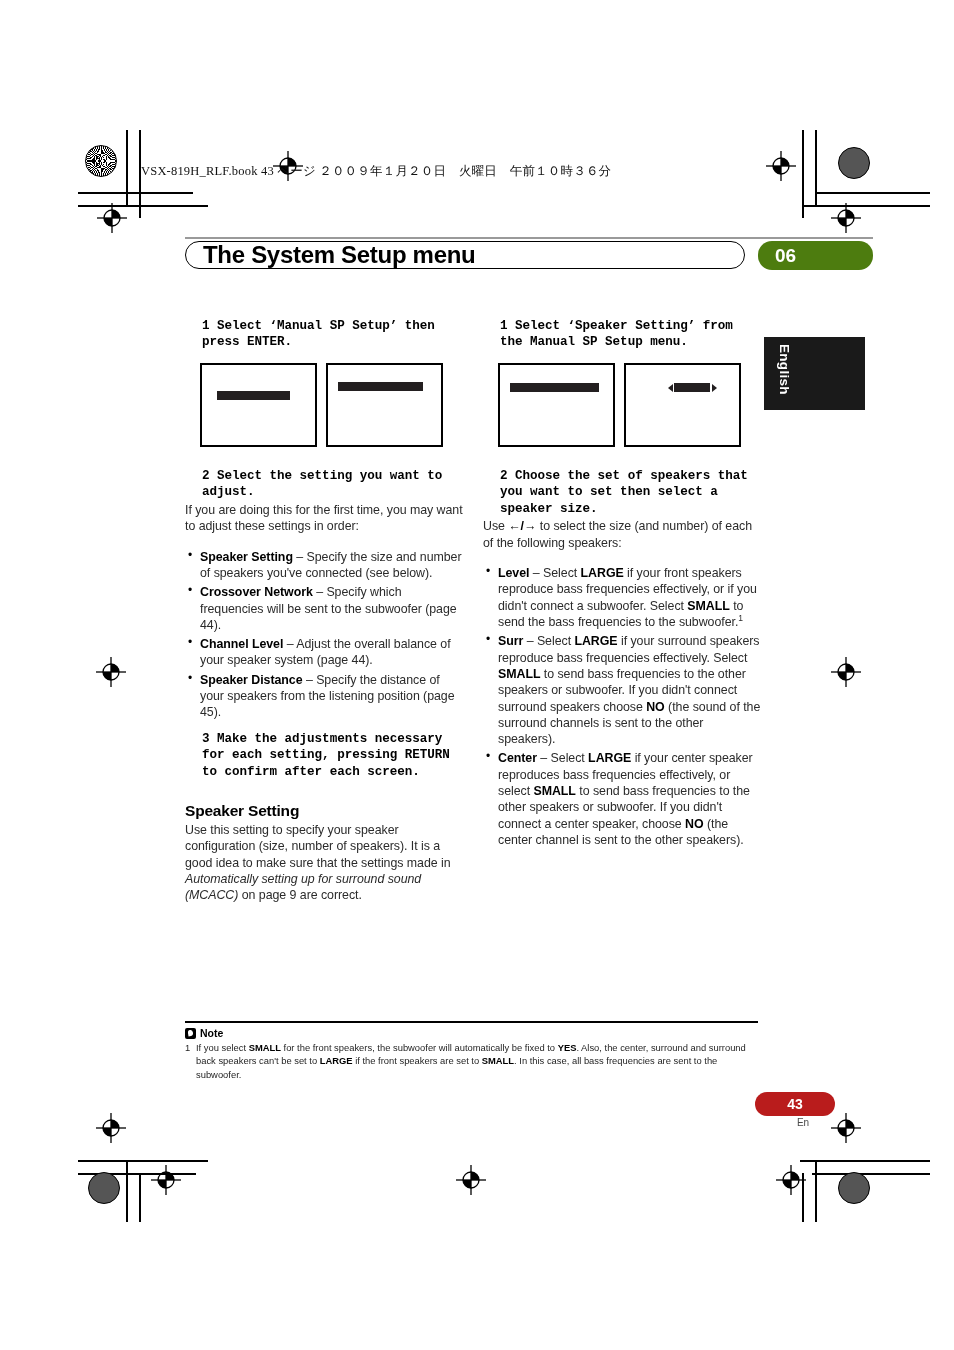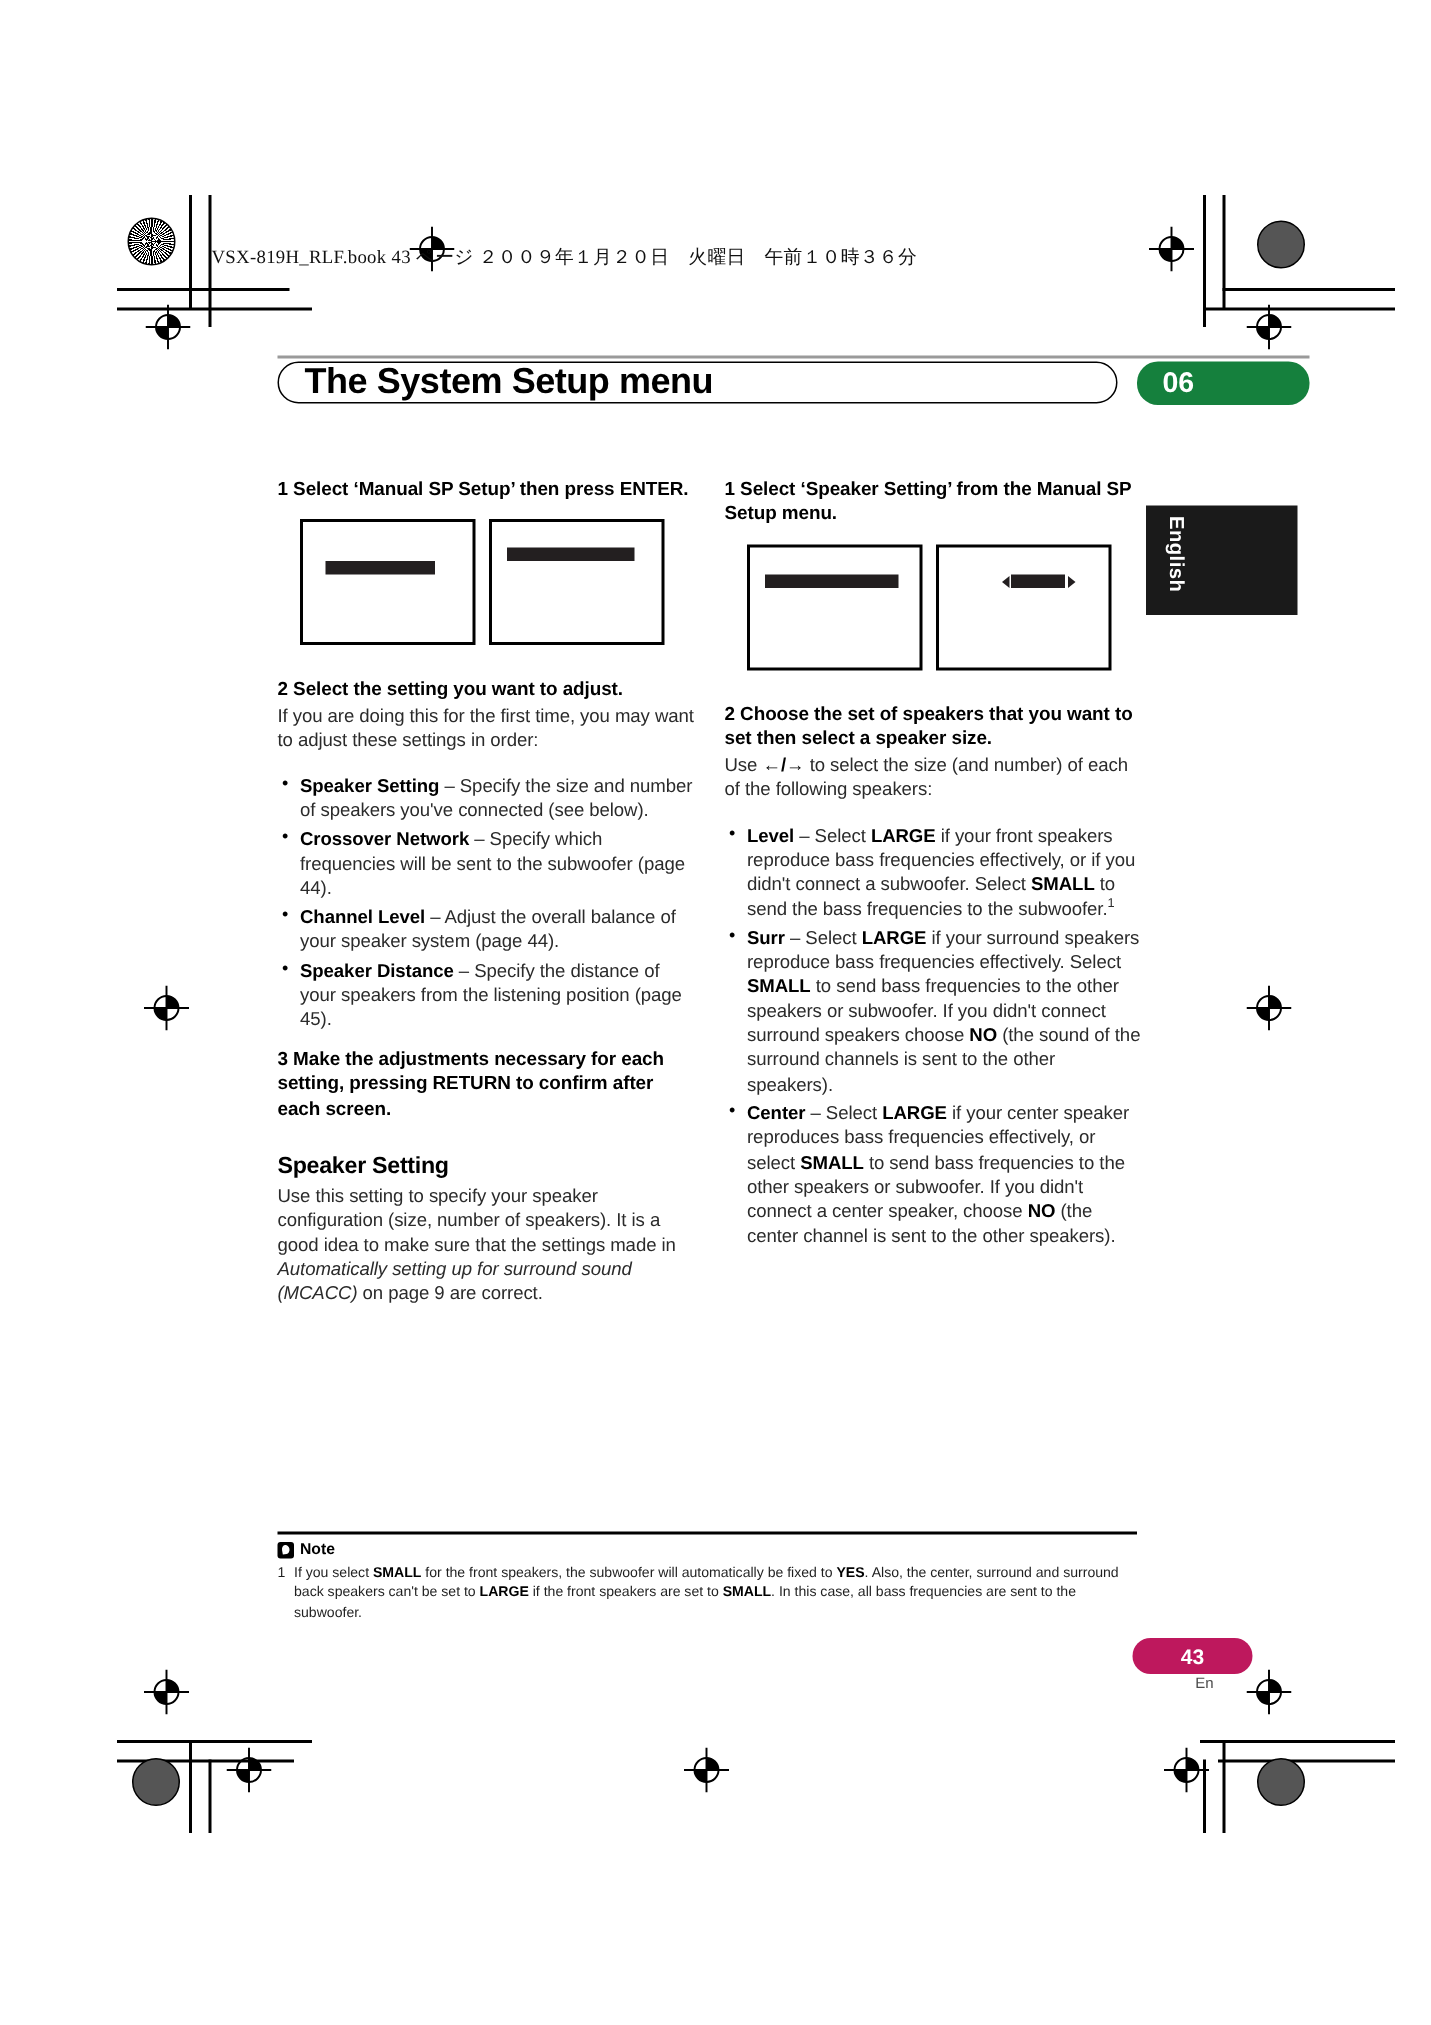--- a/index.html
+++ b/index.html
@@ -34,43 +34,44 @@
     border:1.4px solid #000;border-radius:14px;box-sizing:border-box;
     display:flex;align-items:center;
   }
   .title-pill .t{
     font-size:24px;font-weight:bold;letter-spacing:-.3px;padding-left:17px;
     color:#000;
   }
   .title-rule{position:absolute;left:0;top:-4px;width:688px;height:2px;background:#9a9a9a;}
   .chapter-badge{
     position:absolute;left:573px;top:0;width:115px;height:29px;
-    background:#15803d;border-radius:14px;color:#fff;
+    background:#4d7c0f;border-radius:14px;color:#fff;
     display:flex;align-items:center;
     font-size:19px;font-weight:bold;padding-left:17px;box-sizing:border-box;
   }
 
   
   .lang-tab{
     position:absolute;left:764px;top:337px;width:101px;height:73px;background:#1a1a1a;
   }
   .lang-tab span{
     display:block;color:#fff;font-size:13.5px;font-weight:bold;
     transform:rotate(90deg);transform-origin:left top;
     position:absolute;left:28px;top:7px;white-space:nowrap;letter-spacing:.3px;
   }
 
   
   .col{position:absolute;top:318px;width:278px;}
   .col-left{left:185px;}
   .col-right{left:483px;}
 
   h3.step{
-    font-size:12.6px;font-weight:bold;margin:0 0 1px 0;line-height:1.31;
+    font-size:12.6px;font-weight:bold;margin:0 0 1px 17px;line-height:1.31;
     letter-spacing:-.05px;
+    font-family:Liberation Mono, monospace;
   }
   p.body{
     font-size:12.4px;line-height:1.315;margin:0;color:#2b2b2b;letter-spacing:-.05px;
   }
   .gap-s{height:7px;}
   .gap-l{height:21px;}
 
   ul.bl{margin:14px 0 0 0;padding:0;list-style:none;}
   ul.bl li{
     position:relative;padding-left:15px;margin-bottom:3px;
@@ -112,21 +113,21 @@
   }
   .note-title span{font-size:10.5px;font-weight:bold;}
   .note-item{
     position:relative;padding-left:11px;font-size:9.4px;line-height:1.42;color:#1f1f1f;
   }
   .note-item .fn{position:absolute;left:0;top:0;font-size:9.4px;}
   .note-item b{font-weight:bold;}
 
   
   .pagebadge{
-    position:absolute;left:755px;top:1092px;width:80px;height:24px;background:#be185d;
+    position:absolute;left:755px;top:1092px;width:80px;height:24px;background:#b91c1c;
     border-radius:12px;color:#fff;display:flex;align-items:center;justify-content:center;
     font-size:14px;font-weight:bold;
   }
   .pagelang{
     position:absolute;left:755px;top:1117px;width:96px;text-align:center;
     font-size:10px;color:#4a4a4a;
   }
 </style>
 </head>
 <body>

